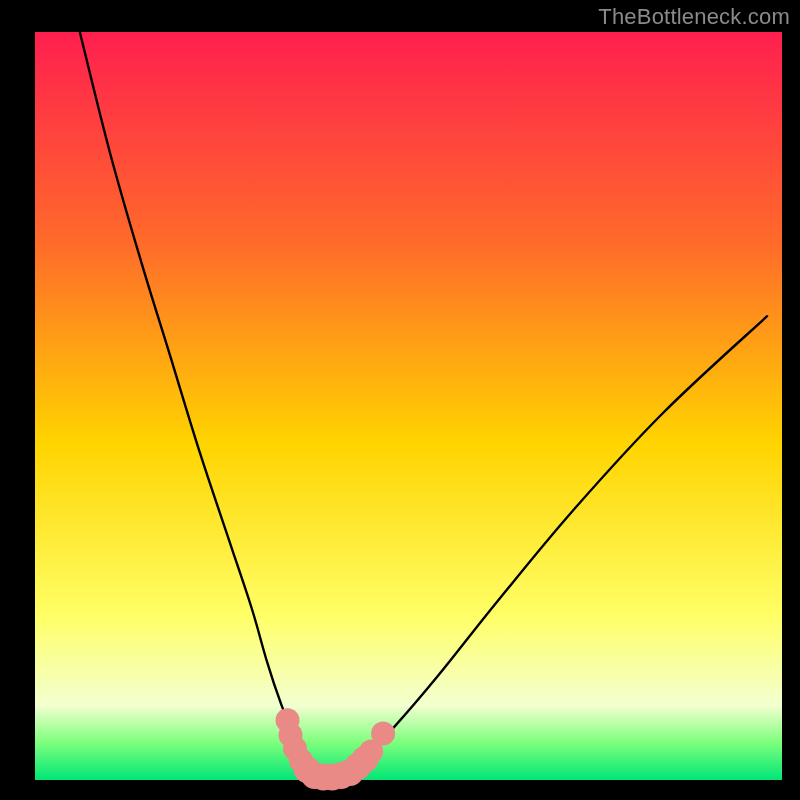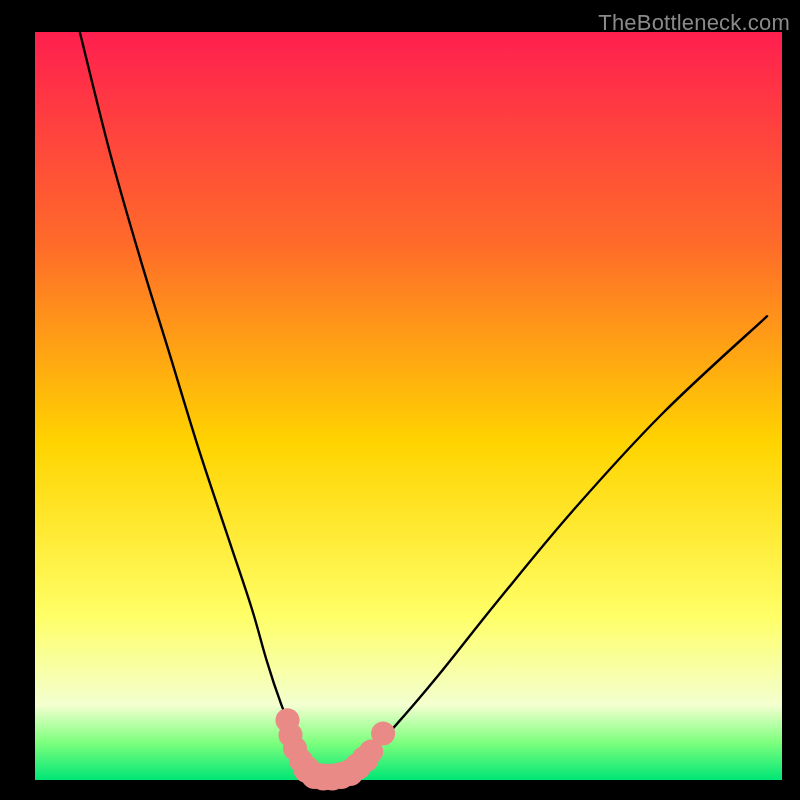--- a/index.html
+++ b/index.html
@@ -14,21 +14,21 @@
   .frame {
     position: absolute;
     top: 0;
     left: 0;
     width: 800px;
     height: 800px;
     background: #000;
   }
   .watermark {
     position: absolute;
-    top: 10px;
+    top: 4px;
     right: 10px;
     color: #8a8a8a;
     font-size: 22px;
     font-weight: 500;
     letter-spacing: 0.2px;
     z-index: 10;
   }
   svg {
     position: absolute;
     top: 0;

